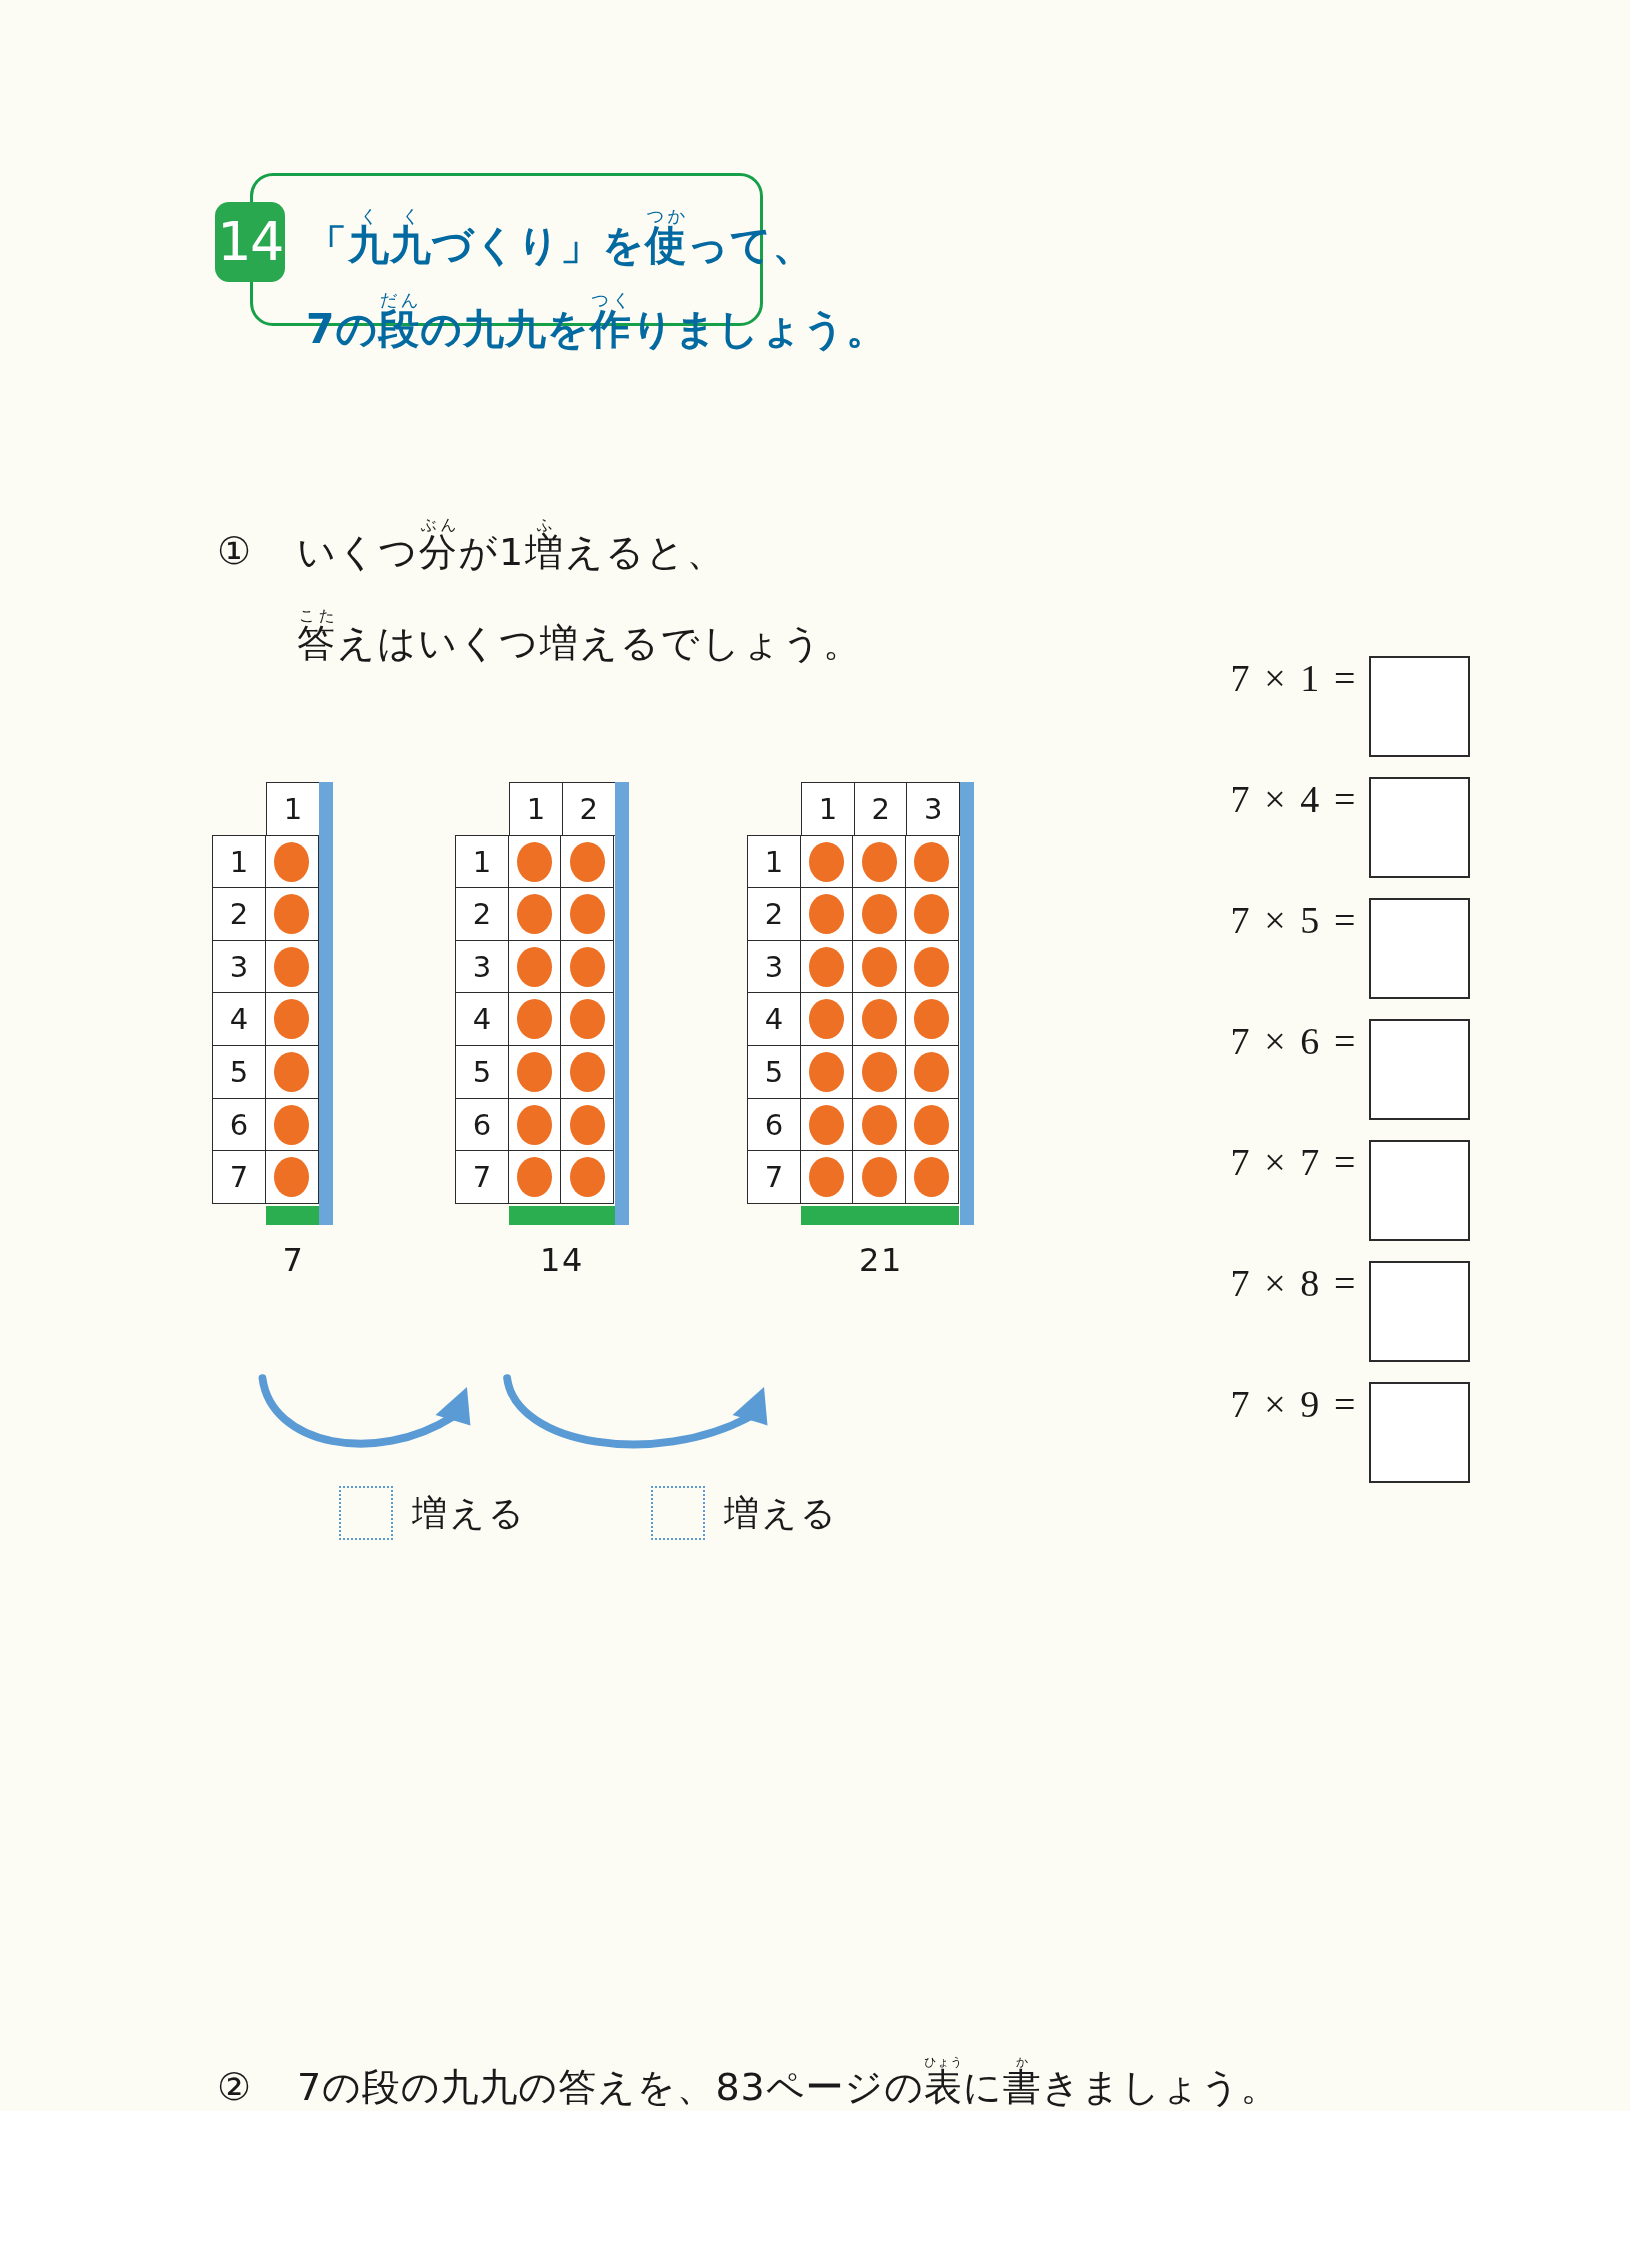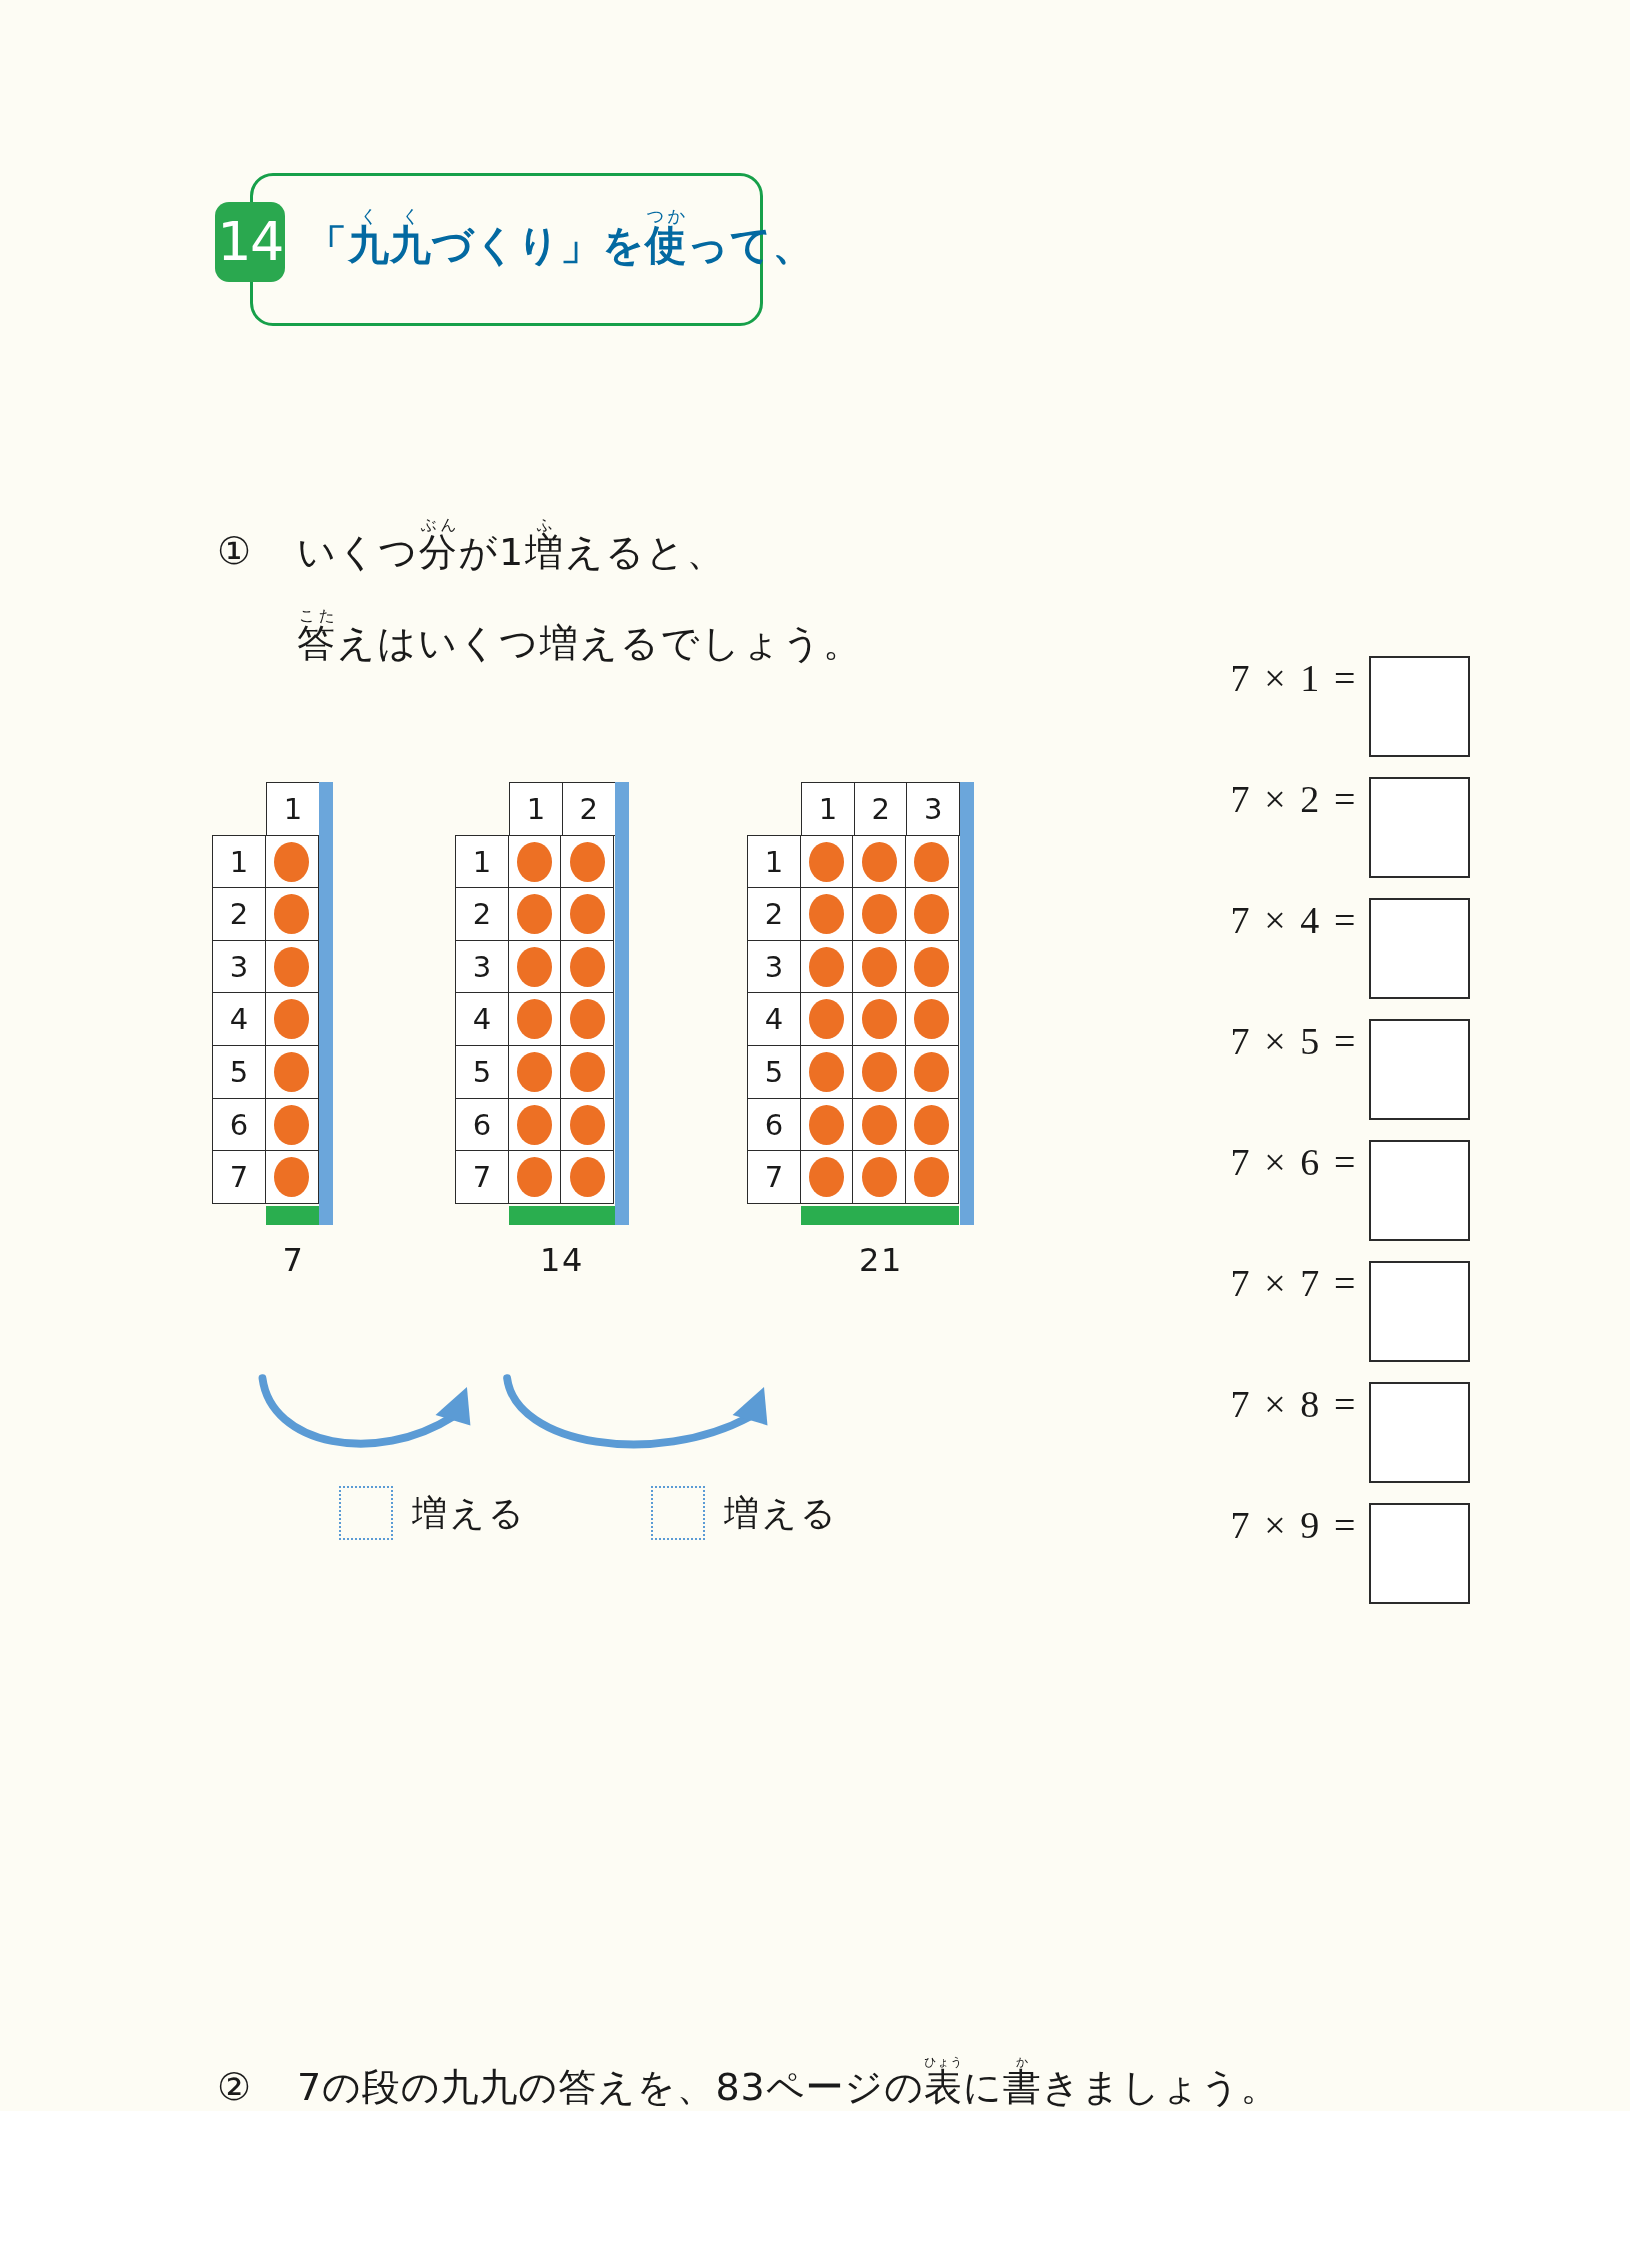--- a/index.html
+++ b/index.html
@@ -224,20 +224,21 @@
 </style>
 </head>
 <body>
 
 <div id="page">
 
   <div id="header-box"></div>
   <div id="header-badge">14</div>
   <div id="header-text">
     <div class="hline l1">「<ruby>九<rt>く</rt></ruby><ruby>九<rt>く</rt></ruby>づくり」を<ruby>使<rt>つか</rt></ruby>って、</div>
+    <div class="hline l2">7の<ruby>段<rt>だん</rt></ruby>の九九を<ruby>作<rt>つく</rt></ruby>りましょう。</div>
   </div>
 
   <div id="q1">
     <div id="q1-num">①</div>
     <div id="q1-lines">
       <div class="qline a">いくつ<ruby>分<rt>ぶん</rt></ruby>が1<ruby>増<rt>ふ</rt></ruby>えると、</div>
       <div class="qline b"><ruby>答<rt>こた</rt></ruby>えはいくつ増えるでしょう。</div>
     </div>
   </div>
 
@@ -483,24 +484,20 @@
         <div class="inc-label">増える</div>
       </div>
     </div>
 
   <div id="eq-col">
       <div class="eq-row">
         <div class="eq-text">7 × 1 =</div>
         <div class="eq-box"></div>
       </div>
       <div class="eq-row">
-        <div class="eq-text">7 × 2 =</div>
-        <div class="eq-box"></div>
-      </div>
-      <div class="eq-row">
         <div class="eq-text">7 × 4 =</div>
         <div class="eq-box"></div>
       </div>
       <div class="eq-row">
         <div class="eq-text">7 × 5 =</div>
         <div class="eq-box"></div>
       </div>
       <div class="eq-row">
         <div class="eq-text">7 × 6 =</div>
         <div class="eq-box"></div>

